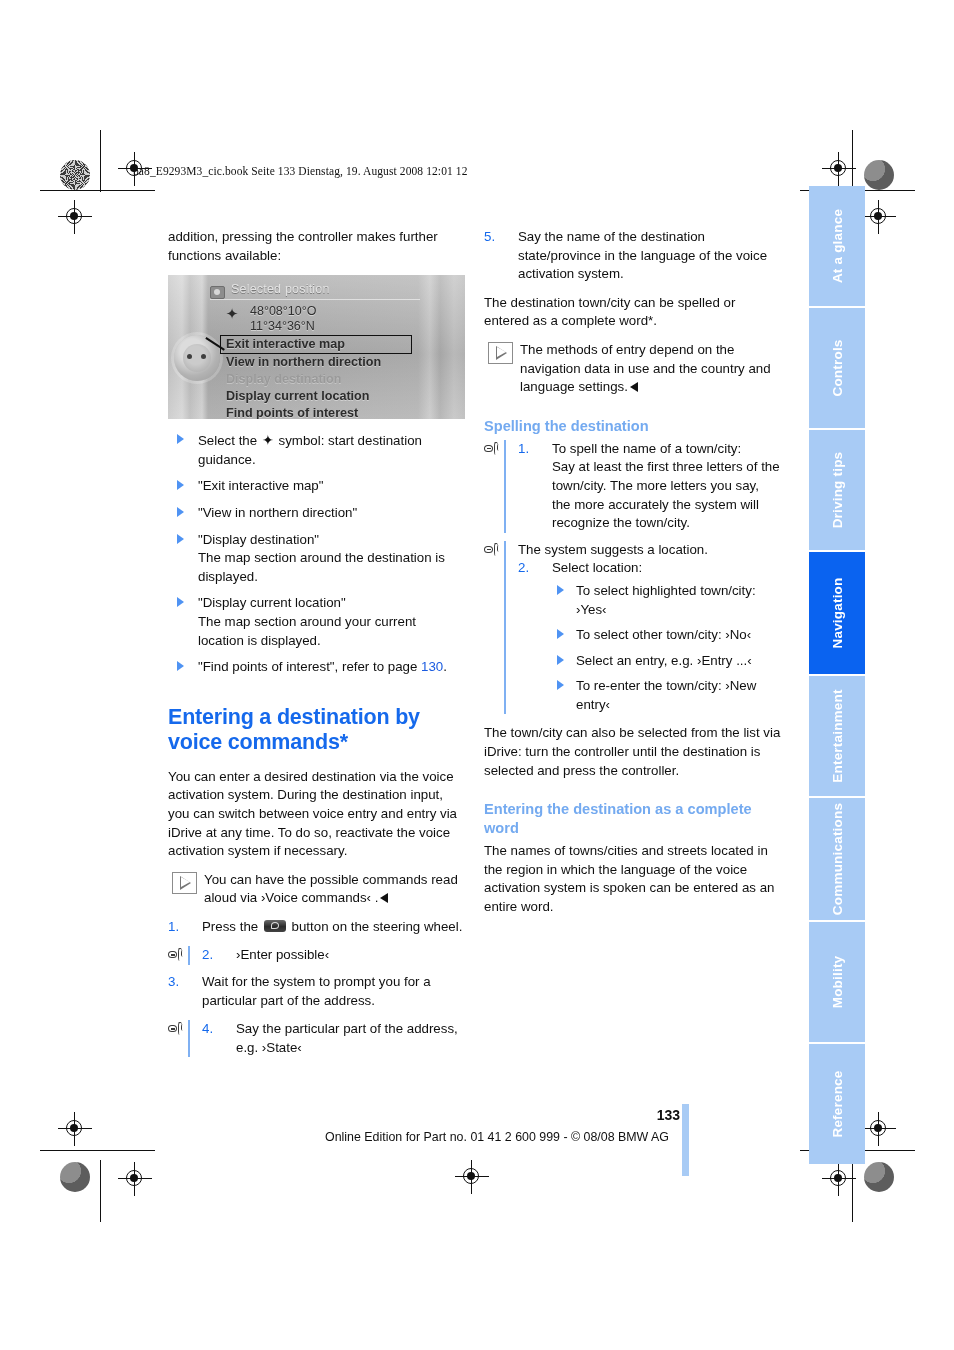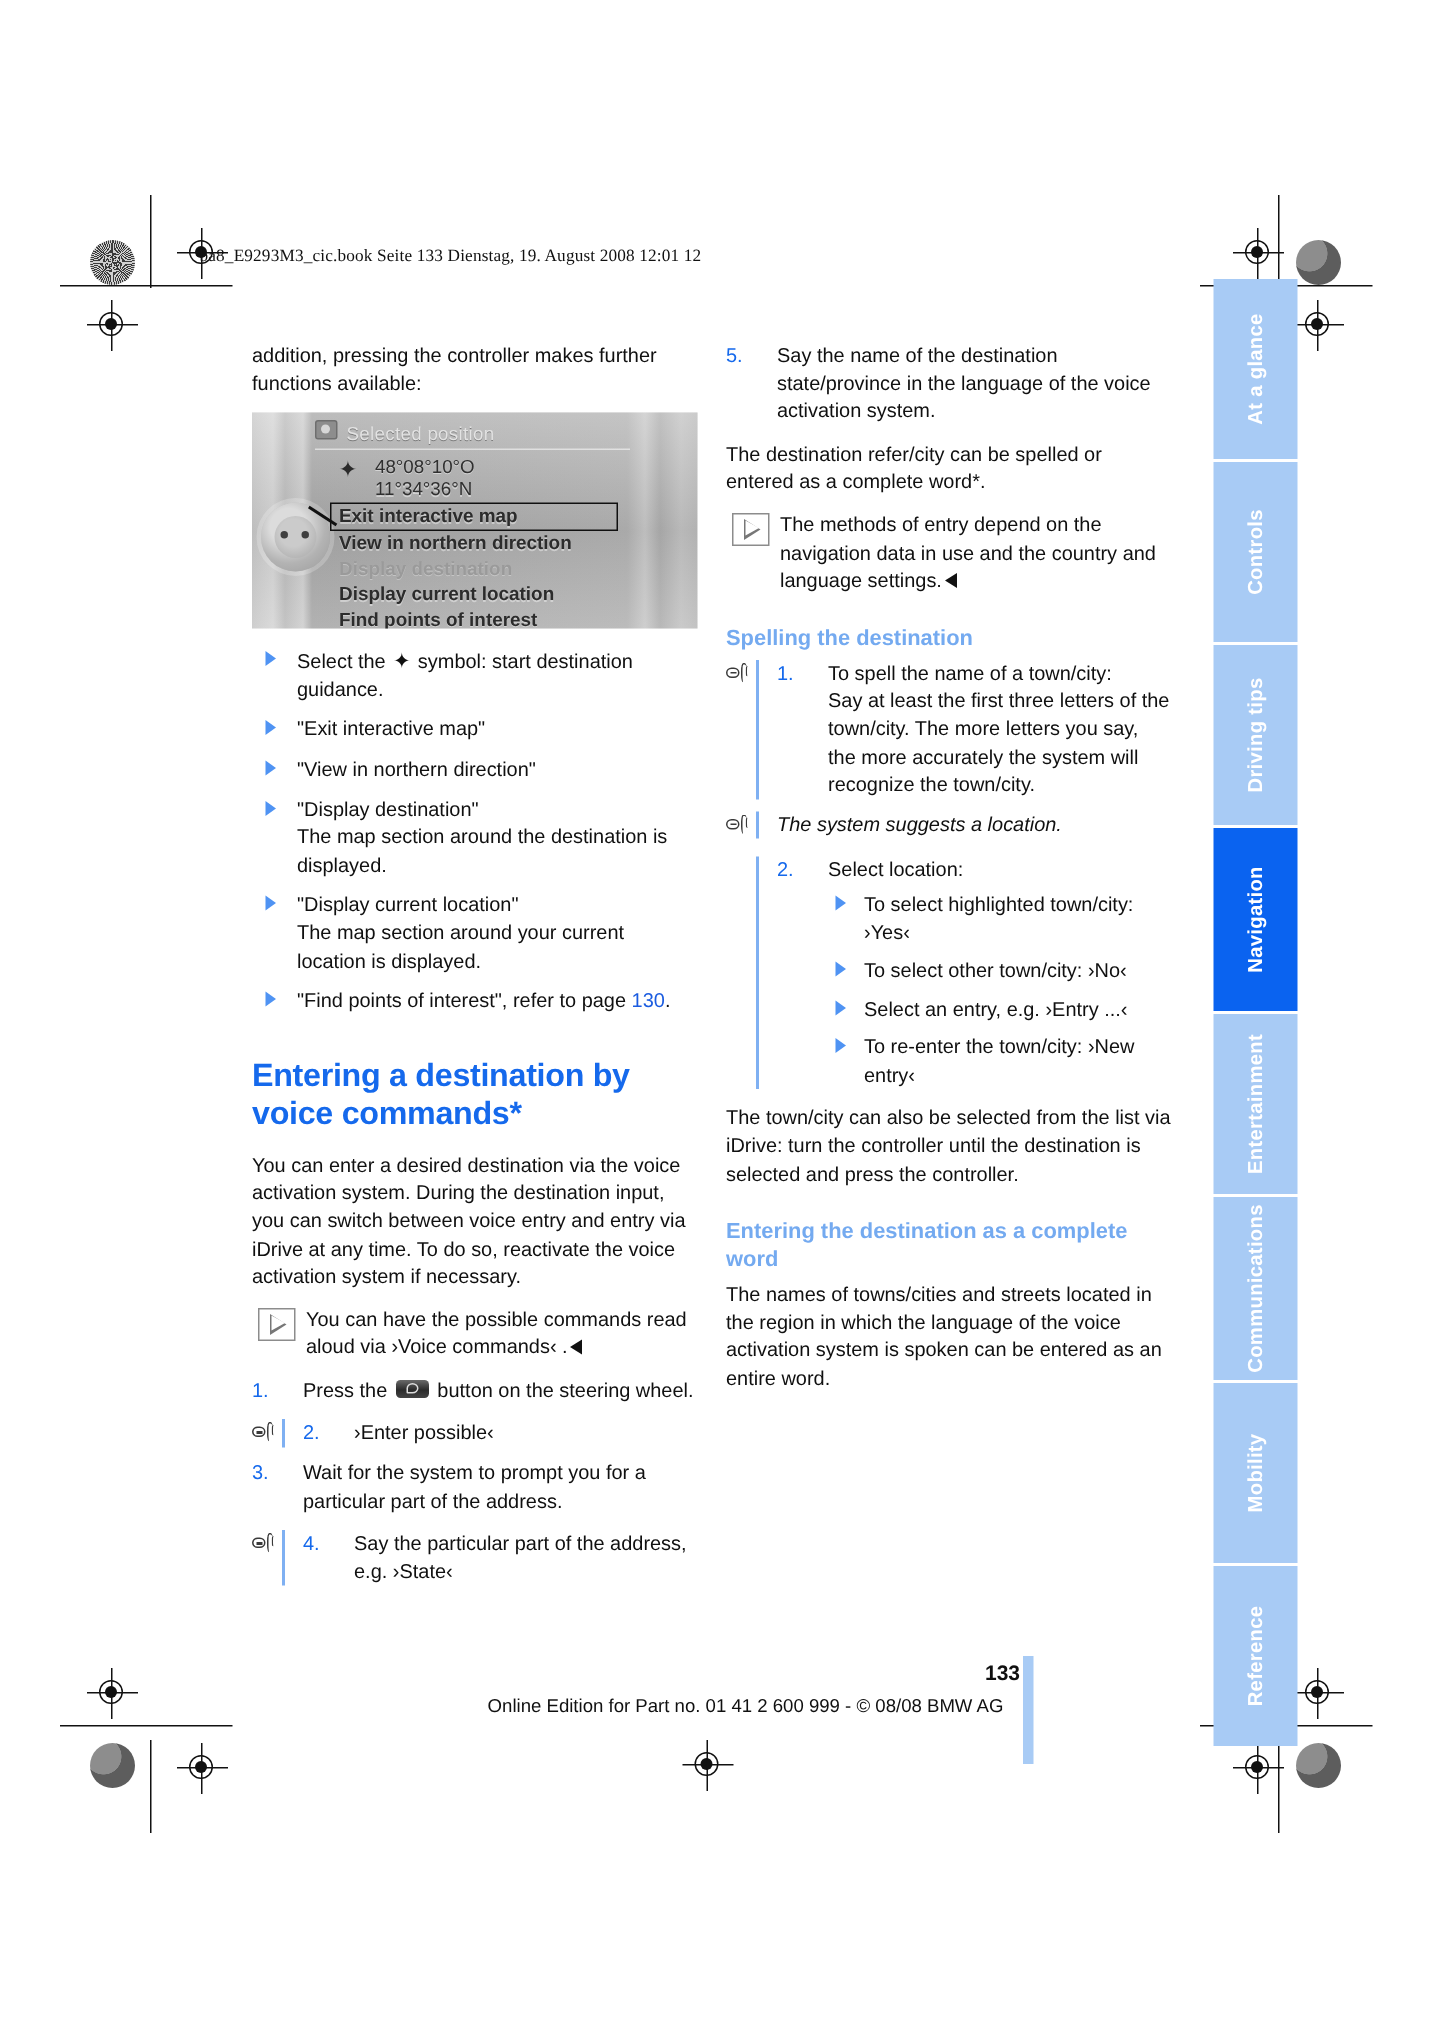--- a/index.html
+++ b/index.html
@@ -159,21 +159,21 @@
     overflow: hidden;
     font-family: "Liberation Sans", sans-serif;
   }
   .navshot .sheen {
     position: absolute; inset: 0;
     background:
       linear-gradient(to bottom, rgba(255,255,255,.22), rgba(0,0,0,.06) 55%, rgba(255,255,255,.10));
   }
   .navshot .hdrrow {
     position: absolute; left: 42px; top: 5px;
-    display: flex; align-items: flex-start; gap: 6px;
+    display: flex; align-items: flex-end; gap: 6px;
   }
   .navshot .hdrrow .gicon {
     width: 13px; height: 11px;
     background: #8d8d8d;
     border: 1px solid #6e6e6e;
     border-radius: 2px;
     position: relative;
   }
   .navshot .hdrrow .gicon:after {
     content: "";
@@ -677,21 +677,21 @@
 
 <div class="col col-right">
 
   <ol class="num">
     <li>
       <span class="n">5.</span>
       <span>Say the name of the destination state/province in the language of the voice activation system.</span>
     </li>
   </ol>
 
-  <p>The destination refer/city can be spelled or entered as a complete word*.</p>
+  <p>The destination town/city can be spelled or entered as a complete word*.</p>
 
   <div class="note">
     <span class="notebox">
         <span class="glyph">
           <i></i>
         </span>
       </span>
     <span>The methods of entry depend on the navigation data in use and the country and language settings.</span><span class="endmark"></span>
   </div>
 
@@ -711,21 +711,21 @@
         <li>
           <span class="n">1.</span>
           <span>To spell the name of a town/city:</span><br>
           <span>Say at least the first three letters of the town/city. The more letters you say, the more accurately the system will recognize the town/city.</span>
         </li>
       </ol>
     </div>
   </div>
 
 
-  <div class="vrow" style="margin-bottom:12px;font-style:italic;">
+  <div class="vrow" style="margin-bottom:0;">
     <span class="vbar"></span>
     <span class="vicon">
       <span class="mouth-icon">
           <span class="lip"></span>
           <span class="wave1"></span>
           <span class="wave2"></span>
         </span>
     </span>
     <div class="vbody">
       <div>The system suggests a location.</div>

